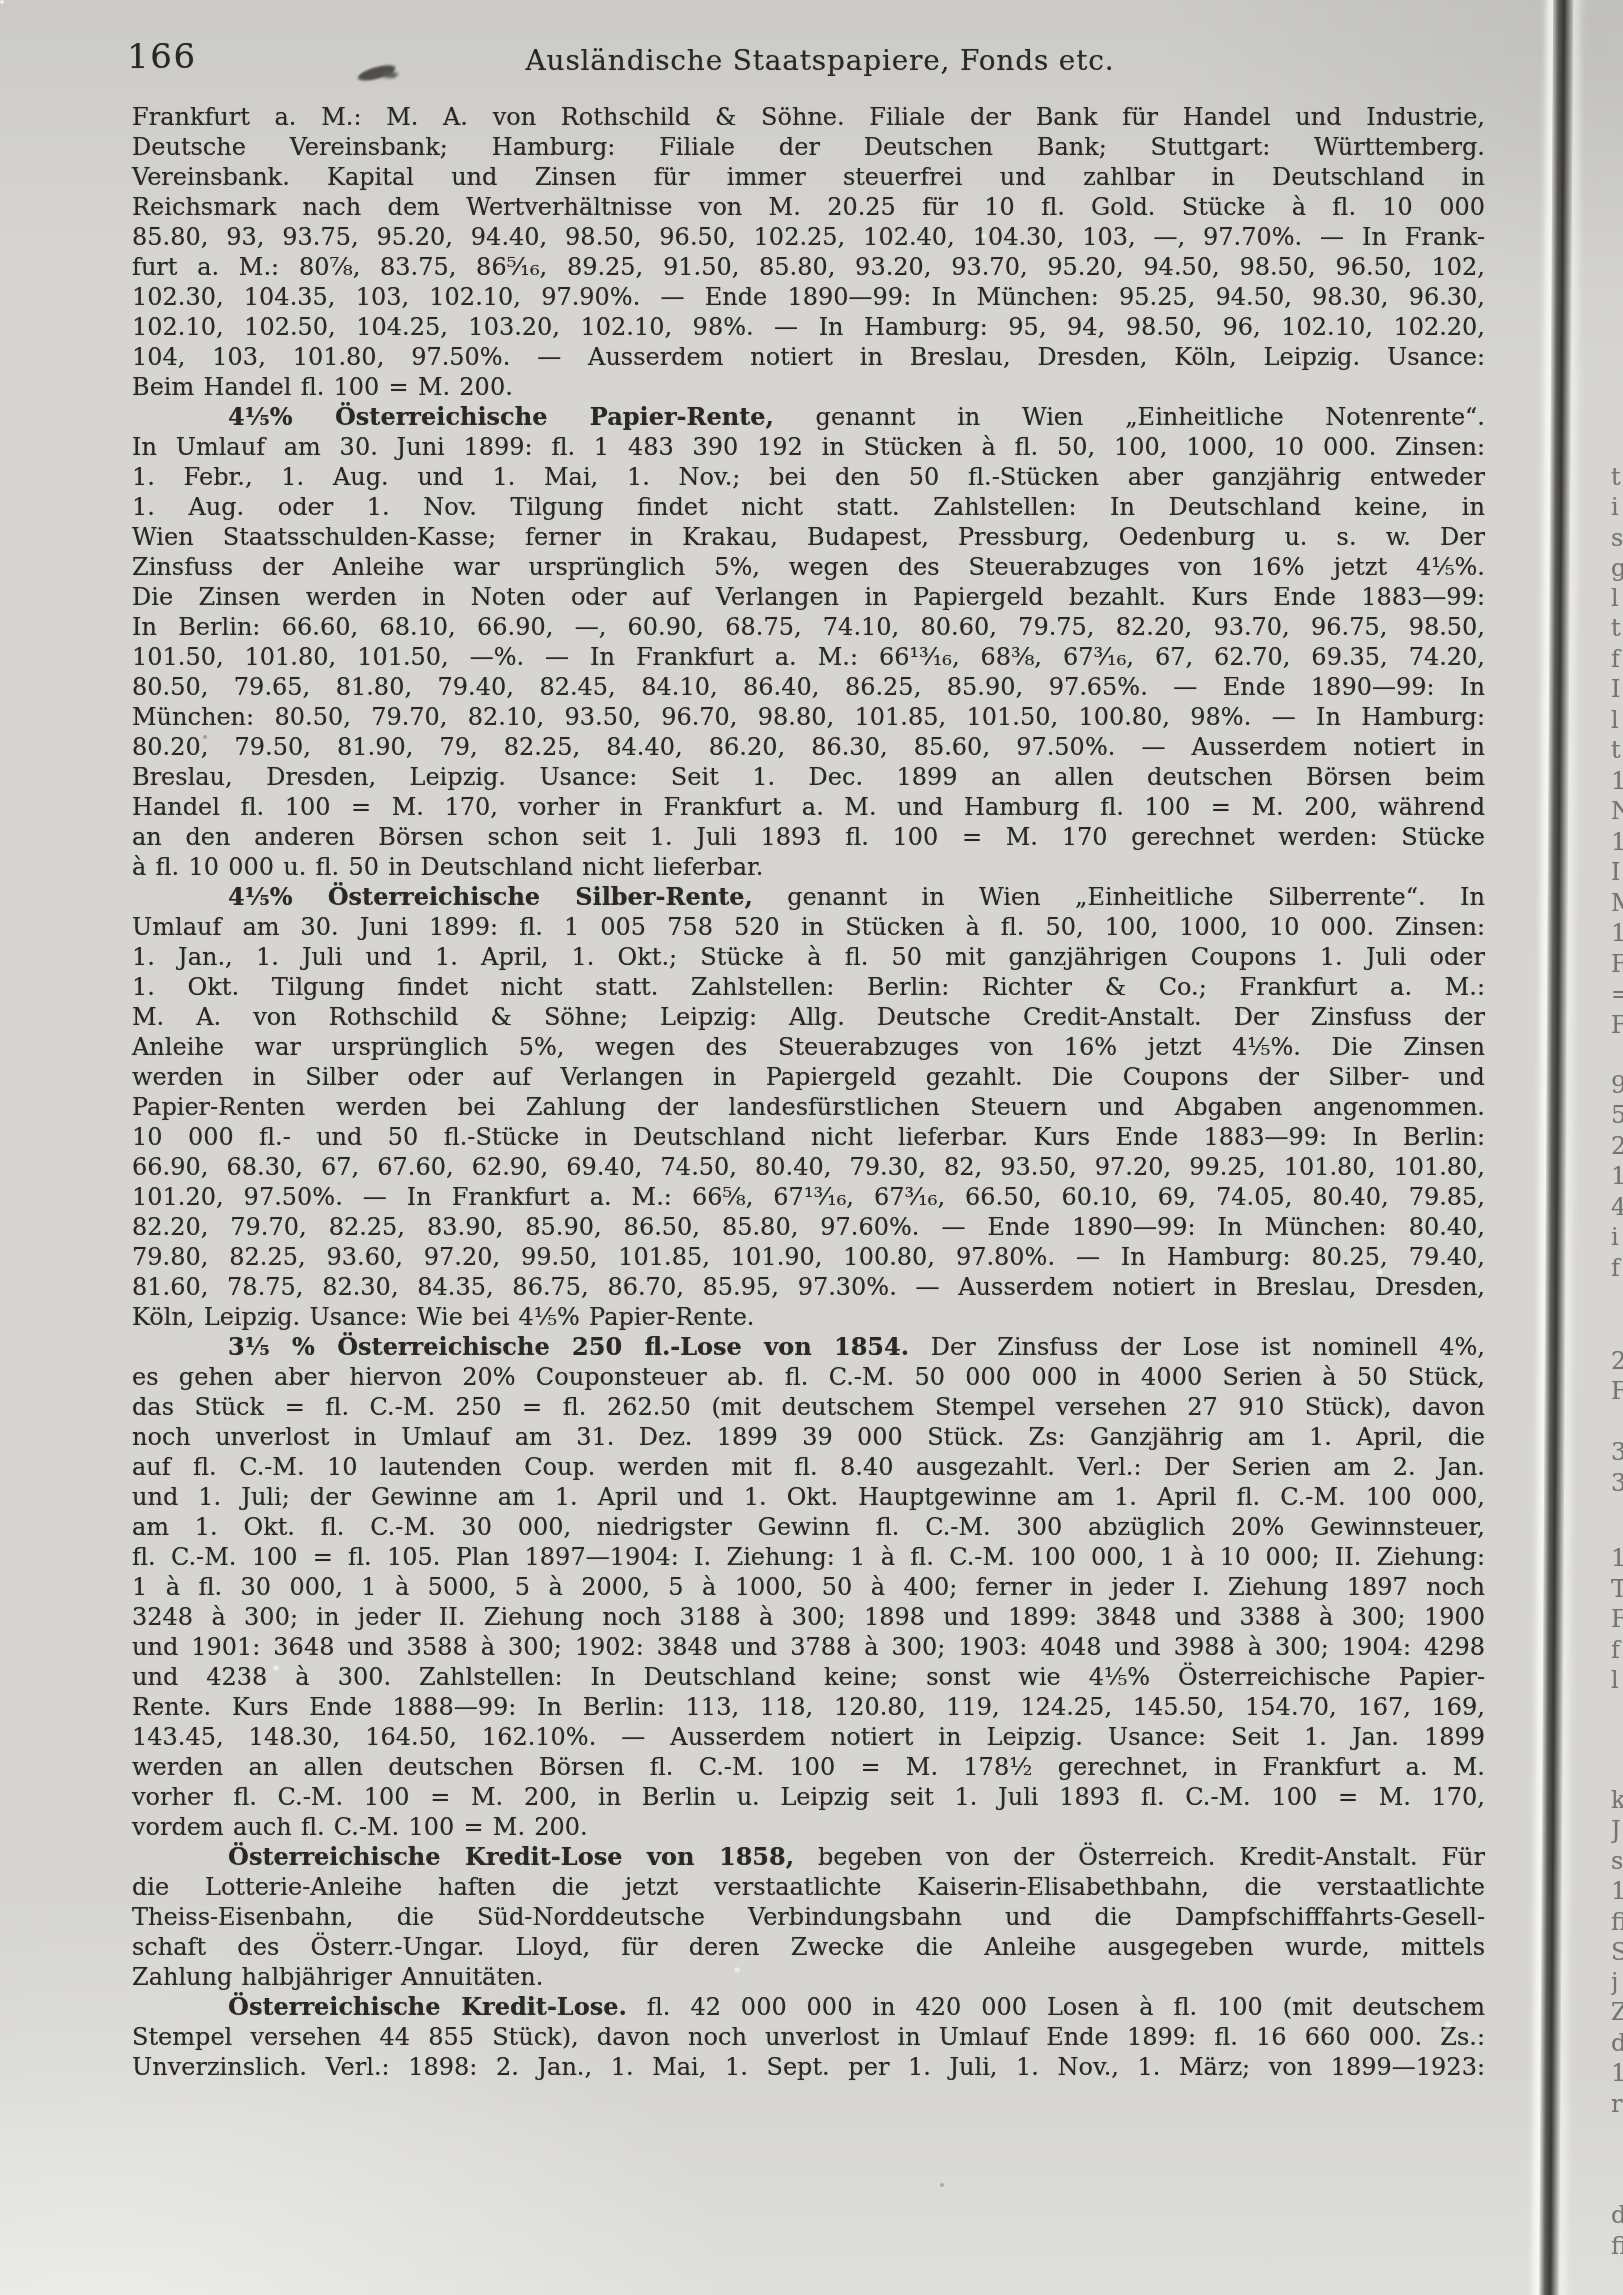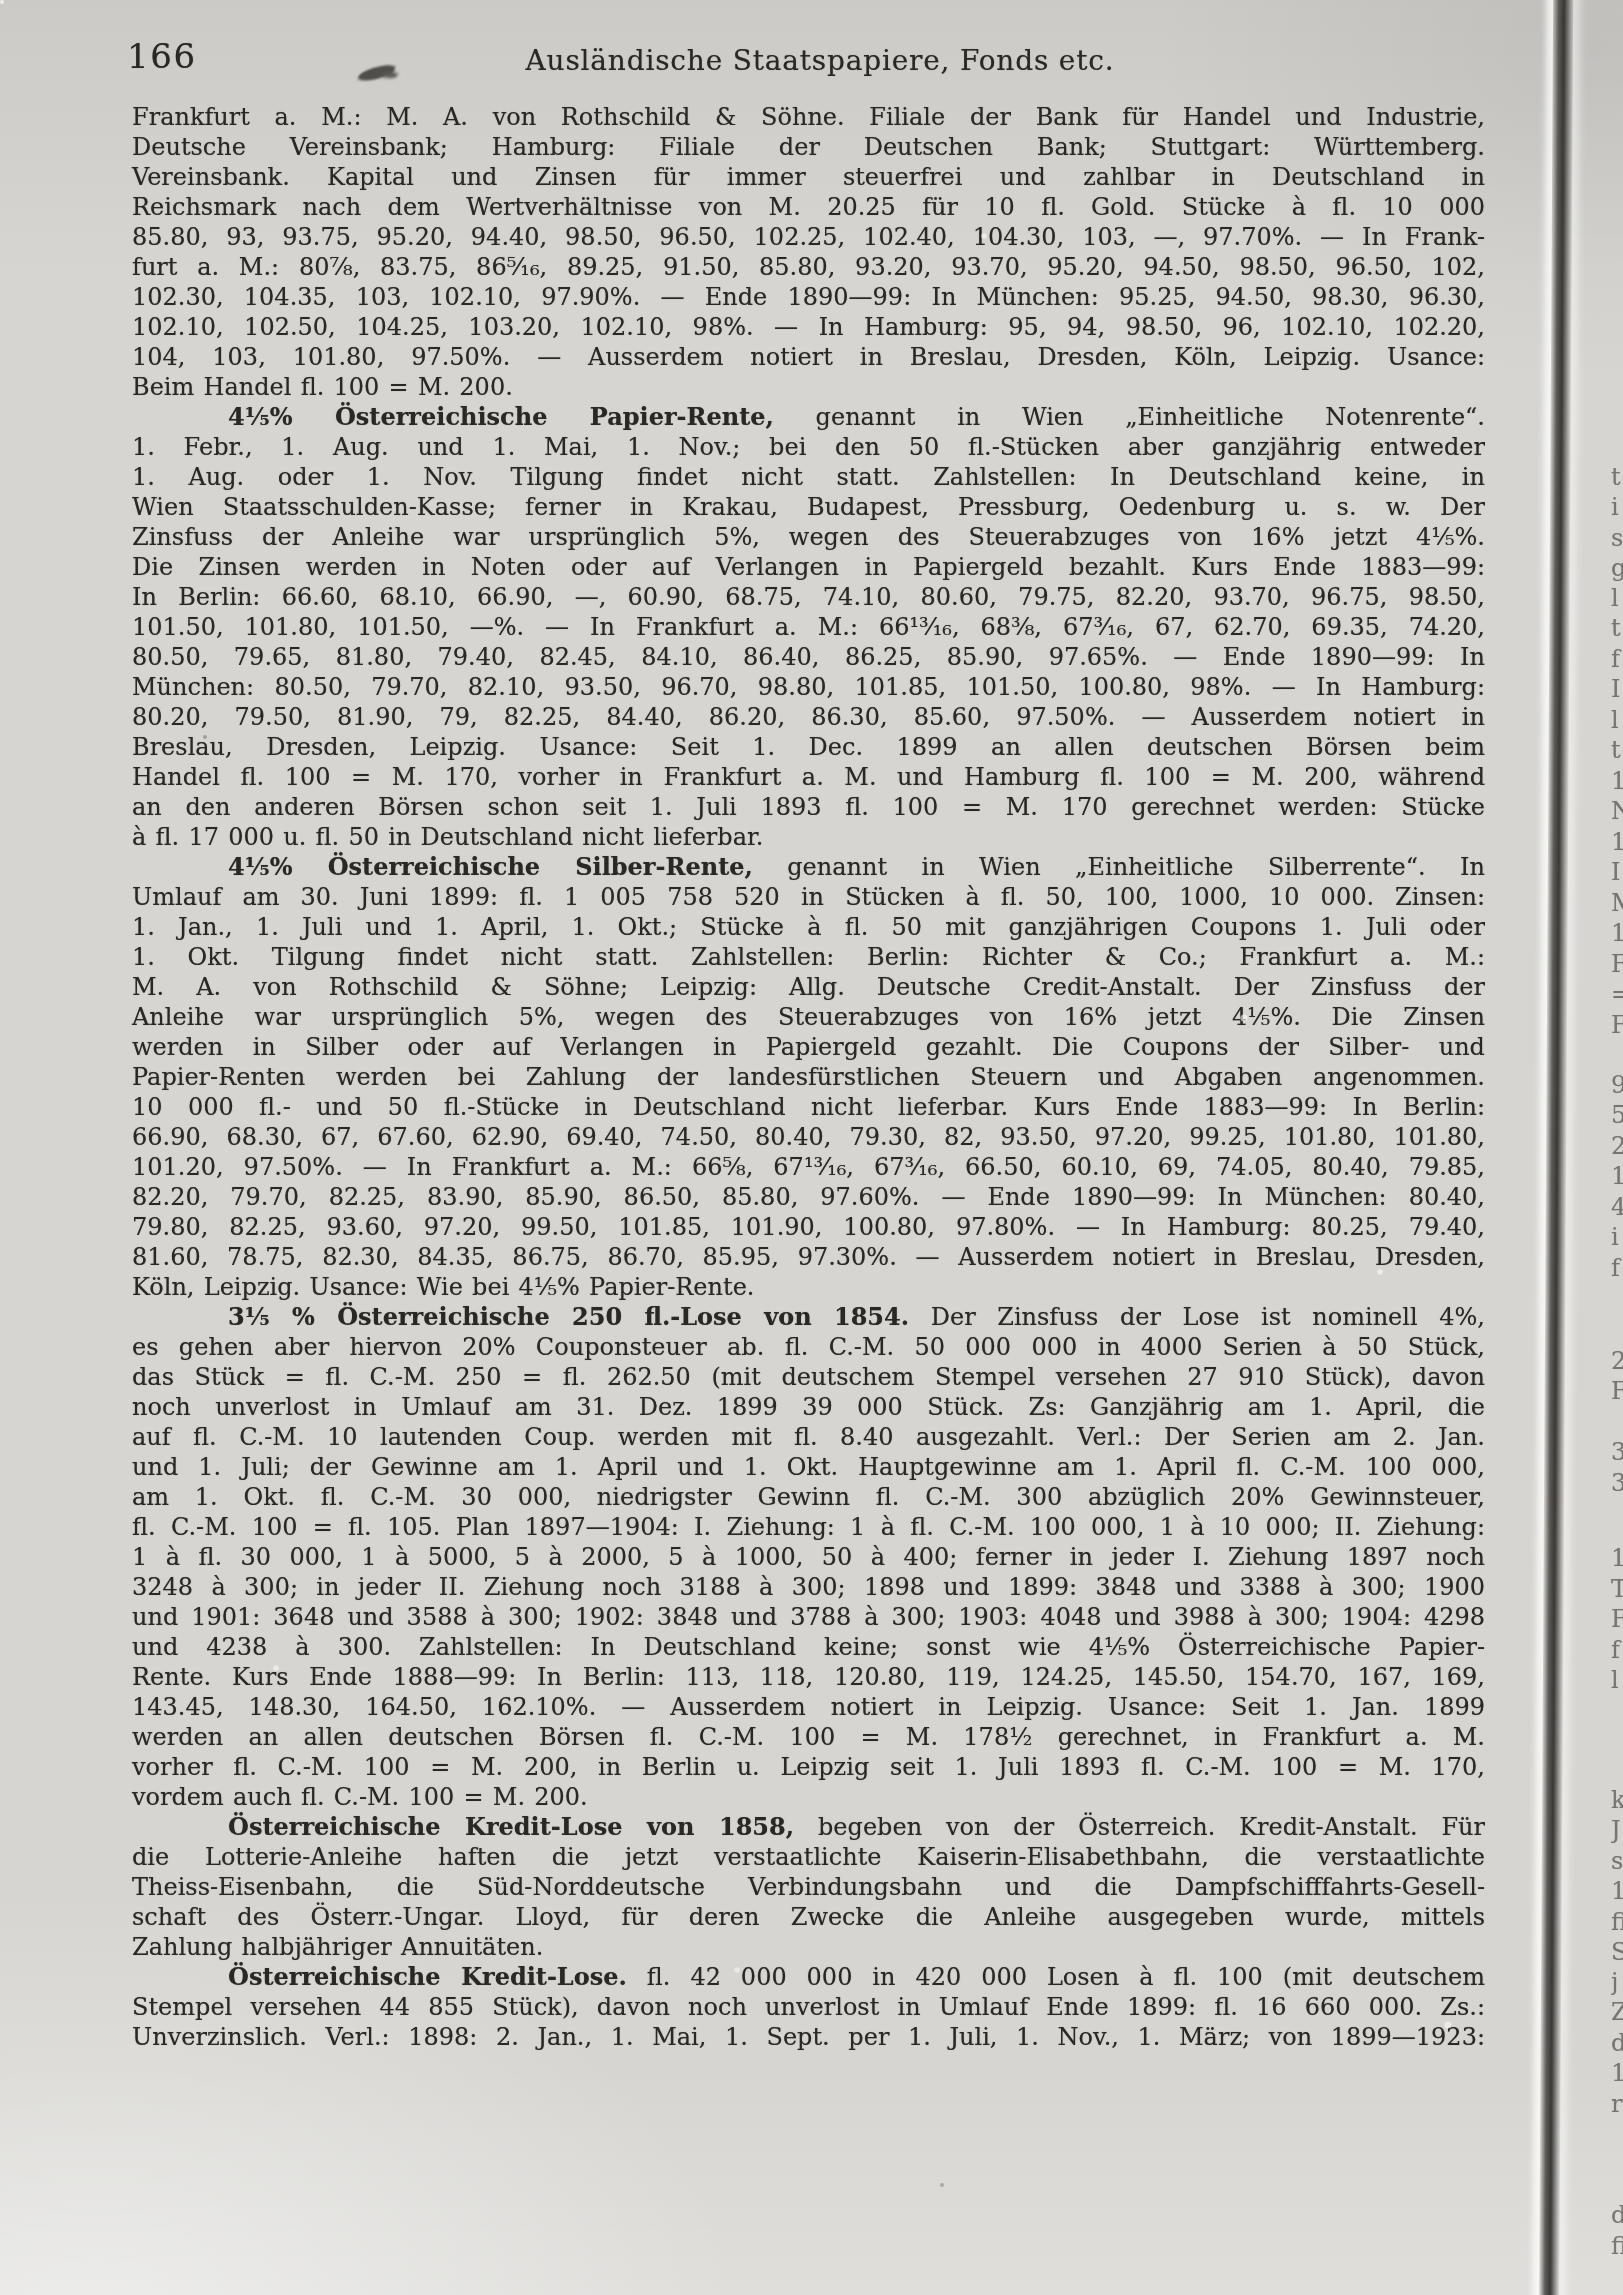--- a/index.html
+++ b/index.html
@@ -92,34 +92,35 @@
       <div class="line"><span>Reichsmark nach dem Wertverhältnisse von M. 20.25 für 10 fl. Gold. Stücke à fl. 10 000</span></div>
       <div class="line"><span>85.80, 93, 93.75, 95.20, 94.40, 98.50, 96.50, 102.25, 102.40, 104.30, 103, —, 97.70%. — In Frank-</span></div>
       <div class="line"><span>furt a. M.: 80⁷⁄₈, 83.75, 86⁵⁄₁₆, 89.25, 91.50, 85.80, 93.20, 93.70, 95.20, 94.50, 98.50, 96.50, 102,</span></div>
       <div class="line"><span>102.30, 104.35, 103, 102.10, 97.90%. — Ende 1890—99: In München: 95.25, 94.50, 98.30, 96.30,</span></div>
       <div class="line"><span>102.10, 102.50, 104.25, 103.20, 102.10, 98%. — In Hamburg: 95, 94, 98.50, 96, 102.10, 102.20,</span></div>
       <div class="line"><span>104, 103, 101.80, 97.50%. — Ausserdem notiert in Breslau, Dresden, Köln, Leipzig. Usance:</span></div>
       <div class="line end"><span>Beim Handel fl. 100 = M. 200.</span></div>
     </div>
     <div class="para">
       <div class="line indent"><span class="b">4¹⁄₅% </span><span class="b">Österreichische Papier-Rente,</span><span> genannt in Wien „Einheitliche Notenrente“.</span></div>
+      <div class="line"><span>In Umlauf am 30. Juni 1899: fl. 1 483 390 192 in Stücken à fl. 50, 100, 1000, 10 000. Zinsen:</span></div>
       <div class="line"><span>1. Febr., 1. Aug. und 1. Mai, 1. Nov.; bei den 50 fl.-Stücken aber ganzjährig entweder</span></div>
       <div class="line"><span>1. Aug. oder 1. Nov. Tilgung findet nicht statt. Zahlstellen: In Deutschland keine, in</span></div>
       <div class="line"><span>Wien Staatsschulden-Kasse; ferner in Krakau, Budapest, Pressburg, Oedenburg u. s. w. Der</span></div>
       <div class="line"><span>Zinsfuss der Anleihe war ursprünglich 5%, wegen des Steuerabzuges von 16% jetzt 4¹⁄₅%.</span></div>
       <div class="line"><span>Die Zinsen werden in Noten oder auf Verlangen in Papiergeld bezahlt. Kurs Ende 1883—99:</span></div>
       <div class="line"><span>In Berlin: 66.60, 68.10, 66.90, —, 60.90, 68.75, 74.10, 80.60, 79.75, 82.20, 93.70, 96.75, 98.50,</span></div>
       <div class="line"><span>101.50, 101.80, 101.50, —%. — In Frankfurt a. M.: 66¹³⁄₁₆, 68³⁄₈, 67³⁄₁₆, 67, 62.70, 69.35, 74.20,</span></div>
       <div class="line"><span>80.50, 79.65, 81.80, 79.40, 82.45, 84.10, 86.40, 86.25, 85.90, 97.65%. — Ende 1890—99: In</span></div>
       <div class="line"><span>München: 80.50, 79.70, 82.10, 93.50, 96.70, 98.80, 101.85, 101.50, 100.80, 98%. — In Hamburg:</span></div>
       <div class="line"><span>80.20, 79.50, 81.90, 79, 82.25, 84.40, 86.20, 86.30, 85.60, 97.50%. — Ausserdem notiert in</span></div>
       <div class="line"><span>Breslau, Dresden, Leipzig. Usance: Seit 1. Dec. 1899 an allen deutschen Börsen beim</span></div>
       <div class="line"><span>Handel fl. 100 = M. 170, vorher in Frankfurt a. M. und Hamburg fl. 100 = M. 200, während</span></div>
       <div class="line"><span>an den anderen Börsen schon seit 1. Juli 1893 fl. 100 = M. 170 gerechnet werden: Stücke</span></div>
-      <div class="line end"><span>à fl. 17 000 u. fl. 50 in Deutschland nicht lieferbar.</span></div>
+      <div class="line end"><span>à fl. 10 000 u. fl. 50 in Deutschland nicht lieferbar.</span></div>
     </div>
     <div class="para">
       <div class="line indent"><span class="b">4¹⁄₅% </span><span class="b">Österreichische Silber-Rente,</span><span> genannt in Wien „Einheitliche Silberrente“. In</span></div>
       <div class="line"><span>Umlauf am 30. Juni 1899: fl. 1 005 758 520 in Stücken à fl. 50, 100, 1000, 10 000. Zinsen:</span></div>
       <div class="line"><span>1. Jan., 1. Juli und 1. April, 1. Okt.; Stücke à fl. 50 mit ganzjährigen Coupons 1. Juli oder</span></div>
       <div class="line"><span>1. Okt. Tilgung findet nicht statt. Zahlstellen: Berlin: Richter &amp; Co.; Frankfurt a. M.:</span></div>
       <div class="line"><span>M. A. von Rothschild &amp; Söhne; Leipzig: Allg. Deutsche Credit-Anstalt. Der Zinsfuss der</span></div>
       <div class="line"><span>Anleihe war ursprünglich 5%, wegen des Steuerabzuges von 16% jetzt 4¹⁄₅%. Die Zinsen</span></div>
       <div class="line"><span>werden in Silber oder auf Verlangen in Papiergeld gezahlt. Die Coupons der Silber- und</span></div>
       <div class="line"><span>Papier-Renten werden bei Zahlung der landesfürstlichen Steuern und Abgaben angenommen.</span></div>

